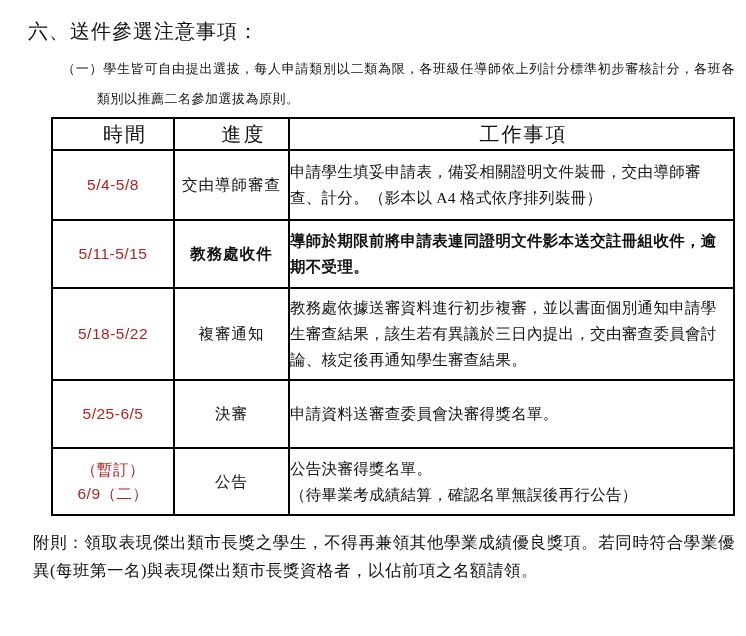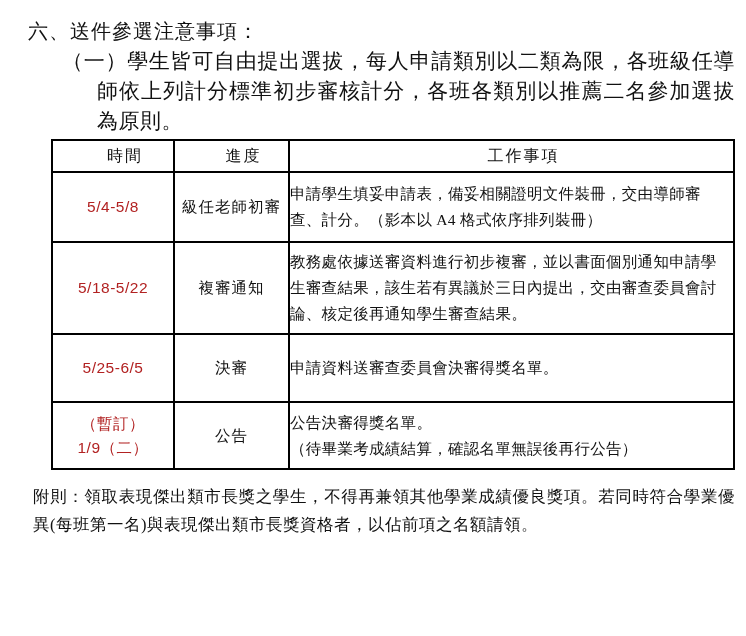--- a/index.html
+++ b/index.html
@@ -21,24 +21,25 @@
     margin: 16px 10px 0 28px;
     font-size: 20px;
     line-height: 30px;
     letter-spacing: 1px;
     white-space: nowrap;
   }
   .para {
     margin-left: 97px;
     margin-right: 11px;
     text-indent: -35px;
-    font-size: 21px;
+    font-size: 13px;
     line-height: 30px;
     text-align: justify;
     letter-spacing: 0.5px;
+    margin-top: 8px;
   }
   .para.single { text-align: left; }
   table.schedule {
     margin-left: 51px;
     margin-top: 3px;
     border-collapse: collapse;
     table-layout: fixed;
     width: 682px;
   }
   table.schedule td, table.schedule th {
@@ -47,21 +48,21 @@
     font-weight: normal;
     font-size: 15.5px;
   }
   col.c-time  { width: 122px; }
   col.c-stage { width: 115px; }
   col.c-task  { width: 445px; }
   tr.hdr th {
     height: 32px;
     text-align: center;
     letter-spacing: 2px;
-    font-size: 16px;
+    font-size: 20px;
     padding-left: 24px;
   }
   td.time {
     text-align: center;
     color: #B22222;
     font-family: "Liberation Sans", "DejaVu Sans", sans-serif;
     font-weight: bold;
     font-size: 17px;
     line-height: 24px;
     white-space: pre-line;
@@ -109,36 +110,41 @@
       <col class="c-task">
     </colgroup>
     <tbody>
       <tr class="hdr">
         <th>時間</th>
         <th>進度</th>
         <th>工作事項</th>
       </tr>
       <tr class="r1">
         <td class="time">5/4-5/8</td>
-        <td class="stage">級任老師初審</td>
+        <td class="stage">交由導師審查</td>
         <td class="task">申請學生填妥申請表，備妥相關證明文件裝冊，交由導師審查、計分。（影本以 A4 格式依序排列裝冊）</td>
+      </tr>
+      <tr class="r2 bold-row">
+        <td class="time">5/11-5/15</td>
+        <td class="stage">教務處收件</td>
+        <td class="task">導師於期限前將申請表連同證明文件影本送交註冊組收件，逾期不受理。</td>
       </tr>
       <tr class="r3">
         <td class="time">5/18-5/22</td>
         <td class="stage">複審通知</td>
         <td class="task">教務處依據送審資料進行初步複審，並以書面個別通知申請學生審查結果，該生若有異議於三日內提出，交由審查委員會討論、核定後再通知學生審查結果。</td>
       </tr>
       <tr class="r4">
         <td class="time">5/25-6/5</td>
         <td class="stage">決審</td>
         <td class="task">申請資料送審查委員會決審得獎名單。</td>
       </tr>
       <tr class="r5">
         <td class="time">（暫訂）
-1/9（二）</td>
+6/9（二）</td>
         <td class="stage">公告</td>
         <td class="task">公告決審得獎名單。
 （待畢業考成績結算，確認名單無誤後再行公告）</td>
       </tr>
     </tbody>
   </table>
 
   <div class="footnote">附則：領取表現傑出類市長獎之學生，不得再兼領其他學業成績優良獎項。若同時符合學業優異(每班第一名)與表現傑出類市長獎資格者，以佔前項之名額請領。</div>
 
 </div>

